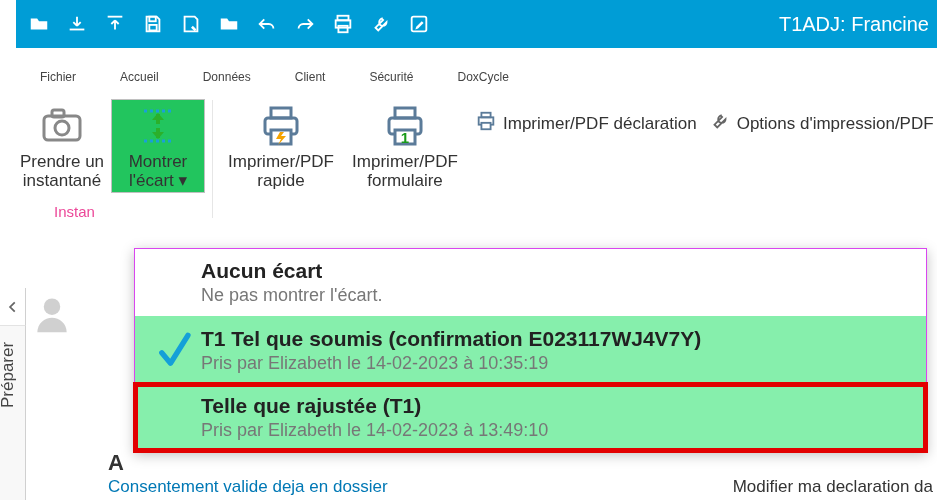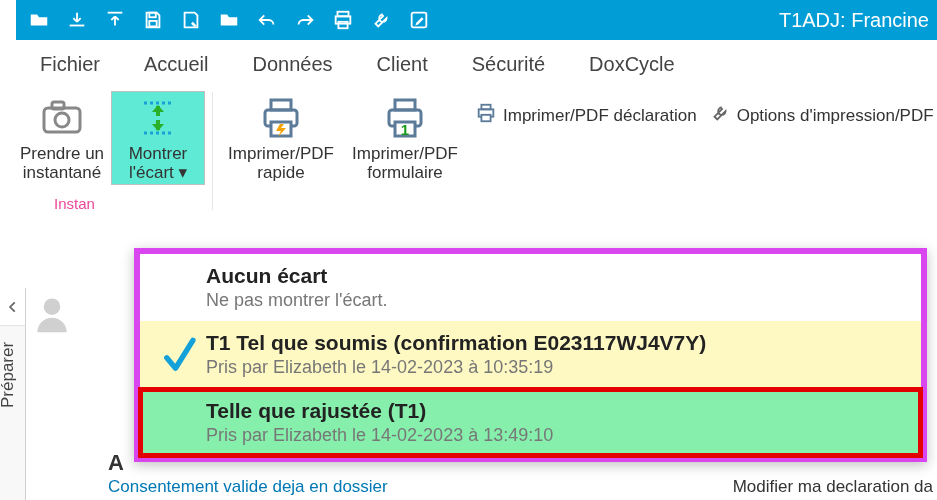--- a/index.html
+++ b/index.html
@@ -8,21 +8,21 @@
     font-size: 14px;
     color: #333;
     background: #fff;
     width: 937px;
     height: 500px;
     overflow: hidden;
     position: relative;
   }
   
   .qat {
-    height: 40px;
+    height: 48px;
     background: #009dd6;
     display: flex;
     align-items: center;
     padding: 0 4px;
     color: #fff;
     font-size: 18px;
     margin-left: 16px;
   }
   .qat .qat-btn {
     width: 38px;
@@ -45,21 +45,21 @@
   
   .menutabs {
     height: 46px;
     display: flex;
     align-items: flex-end;
     padding: 0 18px;
     border-bottom: 0;
     background: #fff;
   }
   .menutabs .tab {
-    font-size: 20px;
+    font-size: 12px;
     color: #444;
     padding: 10px 22px 10px;
     cursor: pointer;
     position: relative;
   }
   .menutabs .tab.active {
     color: #0090c9;
     font-weight: 400;
   }
   .menutabs .tab.active::after {
@@ -93,21 +93,21 @@
     justify-content: flex-start;
     padding: 2px 6px 2px;
     min-width: 84px;
     text-align: center;
     cursor: pointer;
     font-size: 17px;
     color: #333;
     line-height: 1.12;
   }
   .rbtn.active {
-    background: #5eead4;
+    background: #22c55e;
     outline: 1px solid #c0c0c0;
   }
   .rbtn .ricon {
     width: 48px; height: 48px;
     display:flex; align-items:center; justify-content:center;
     margin-bottom: 2px;
   }
   .rbtn .rlabel { white-space: pre-line; }
   .rsmall {
     display:flex;
@@ -168,30 +168,30 @@
     gap:8px;
   }
   .person-avatar svg { width:44px; height:44px; }
   
   .dropdown {
     position:absolute;
     left:134px; top:248px;
     width:793px;
     background:#fff;
     box-shadow: 0 3px 12px rgba(0,0,0,.25);
-    border:6px solid #d946ef;
+    border:1px solid #d946ef;
     z-index:50;
   }
   .ditem {
     display:flex;
     align-items:flex-start;
     padding:10px 14px 10px 12px;
     cursor:pointer;
   }
-  .ditem.selected { background:#fef9c3; }
+  .ditem.selected { background:#86efac;align-items:center; }
   .ditem .check {
     width:54px;
     display:flex;
     align-items:flex-start;
     justify-content:center;
   }
   .ditem .check svg { width:42px; height:46px; margin-top:2px;}
   .ditem .body { flex:1; }
   .ditem .dtitle {
     font-size:21px;

